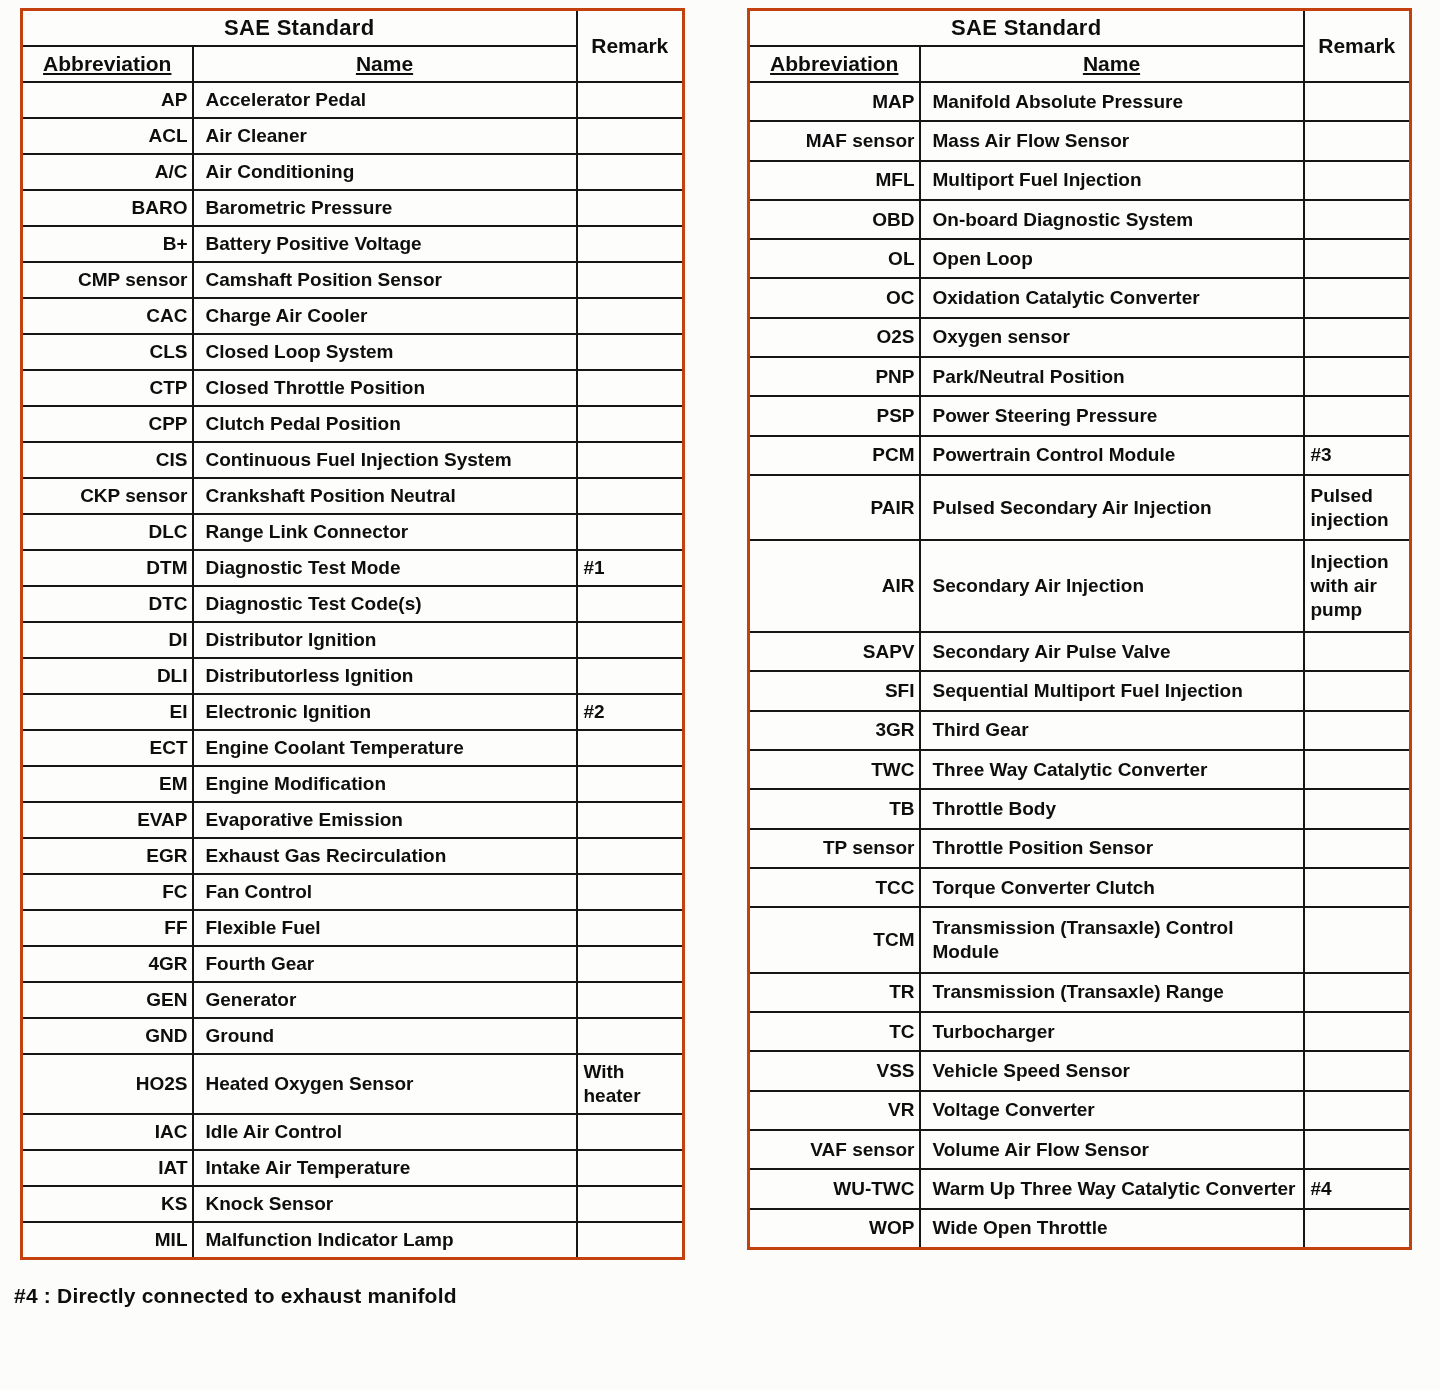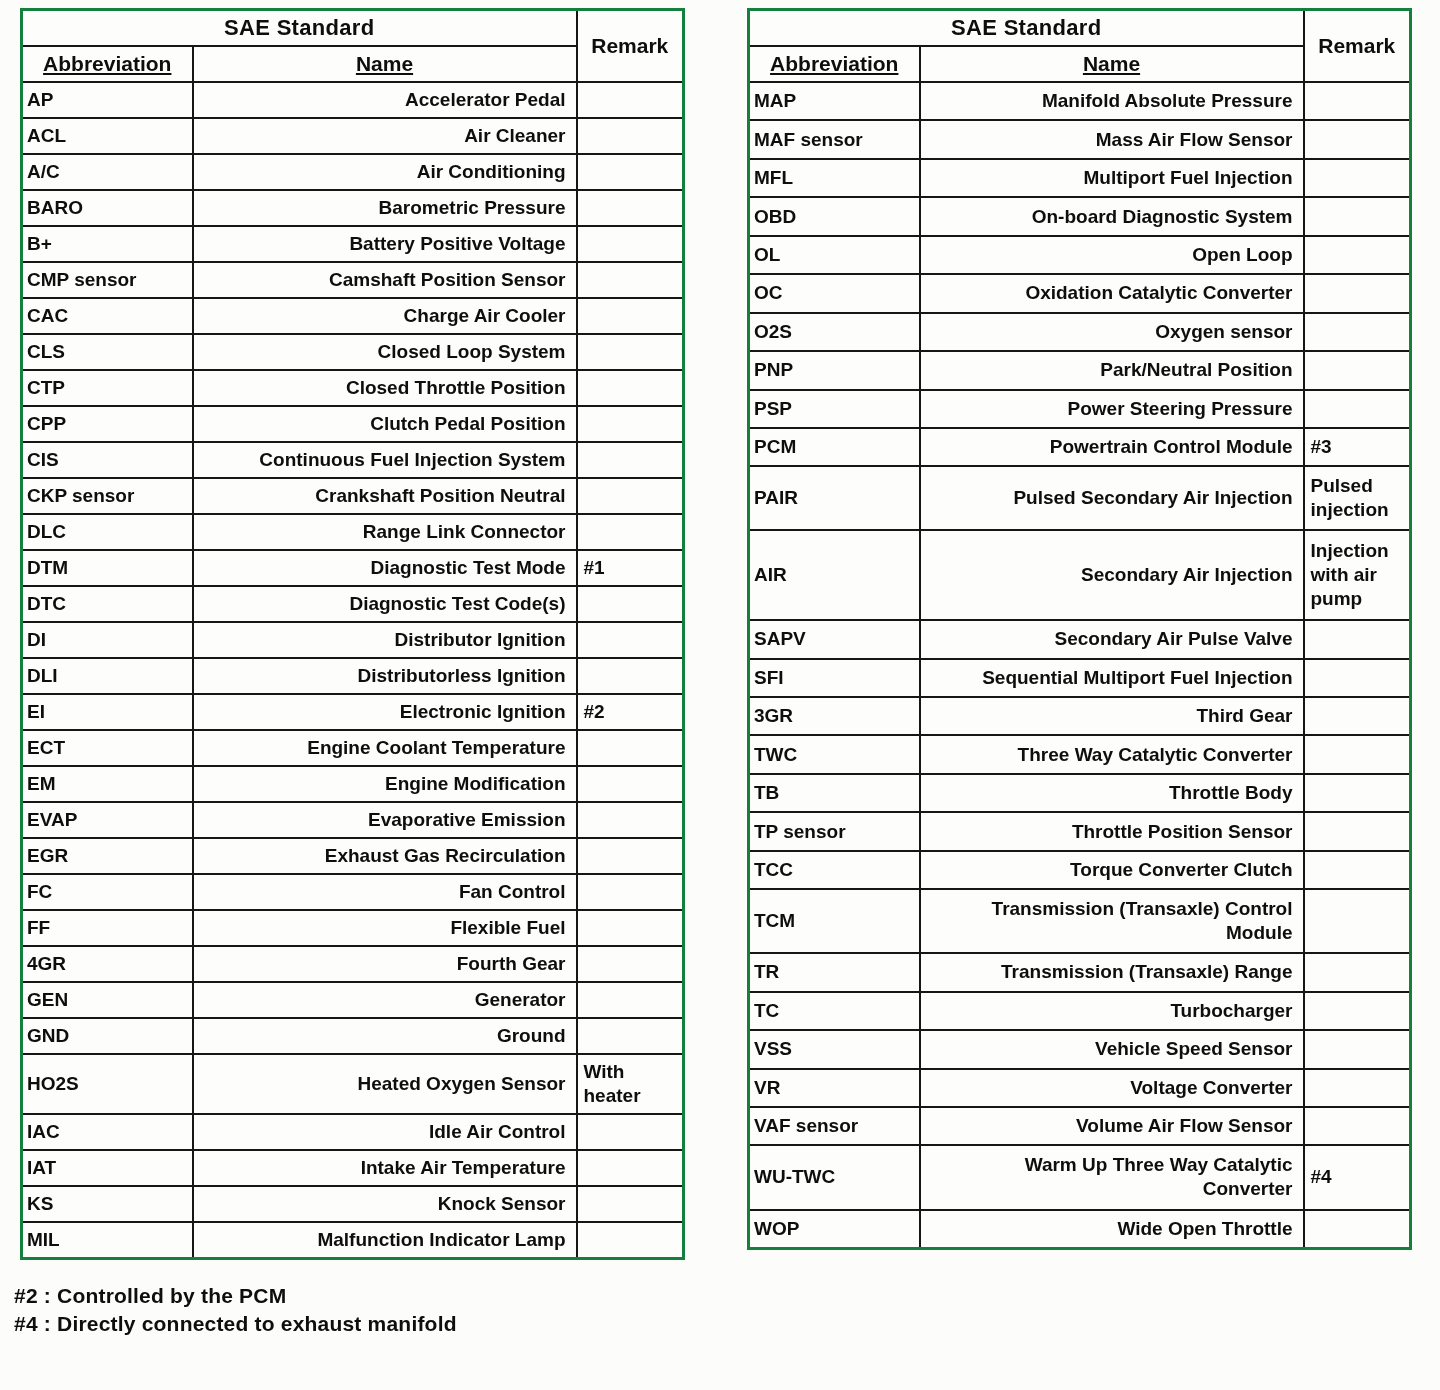--- a/index.html
+++ b/index.html
@@ -19,21 +19,21 @@
   .tables {
     display: flex;
     align-items: flex-start;
     padding: 8px 0 0 20px;
     gap: 62px;
   }
   table.sae-table {
     border-collapse: collapse;
     table-layout: fixed;
     height: 1242px;
-    border: 3px solid #15803d;
+    border: 3px solid #c2410c;
     background: #fdfdfc;
   }
   table.sae-table col.c-abbr   { width: 171px; }
   table.sae-table col.c-name   { width: 384px; }
   table.sae-table col.c-remark { width: 107px; }
   table.sae-table th,
   table.sae-table td {
     border: 2px solid #161616;
     font-weight: bold;
     vertical-align: middle;
@@ -47,27 +47,27 @@
     letter-spacing: 0.3px;
   }
   th.remark-head, th.col-head {
     font-size: 21px;
     text-align: center;
     padding: 2px 4px;
   }
   th.col-head { height: 30px; text-decoration: underline; }
   td.abbr-cell {
     font-size: 19px;
-    text-align: left;
+    text-align: right;
     padding: 5px 4px;
   }
   td.name-cell {
     font-size: 19px;
-    text-align: right;
-    padding: 5px 10px 5px 12px;
+    text-align: left;
+    padding: 5px 4px 5px 12px;
   }
   td.remark-cell {
     font-size: 19px;
     text-align: left;
     padding: 5px 6px;
     overflow-wrap: break-word;
   }
   .footnotes {
     margin: 22px 0 0 14px;
   }
@@ -416,17 +416,16 @@
             <td class="abbr-cell">WOP</td>
             <td class="name-cell">Wide Open Throttle</td>
             <td class="remark-cell"></td>
           </tr>
         </tbody>
     </table>
 
   </div>
 
   <div class="footnotes">
-    <div class="footnote">#2 : Controlled by the PCM</div>
     <div class="footnote">#4 : Directly connected to exhaust manifold</div>
   </div>
 
 </div>
 
 </body></html>

